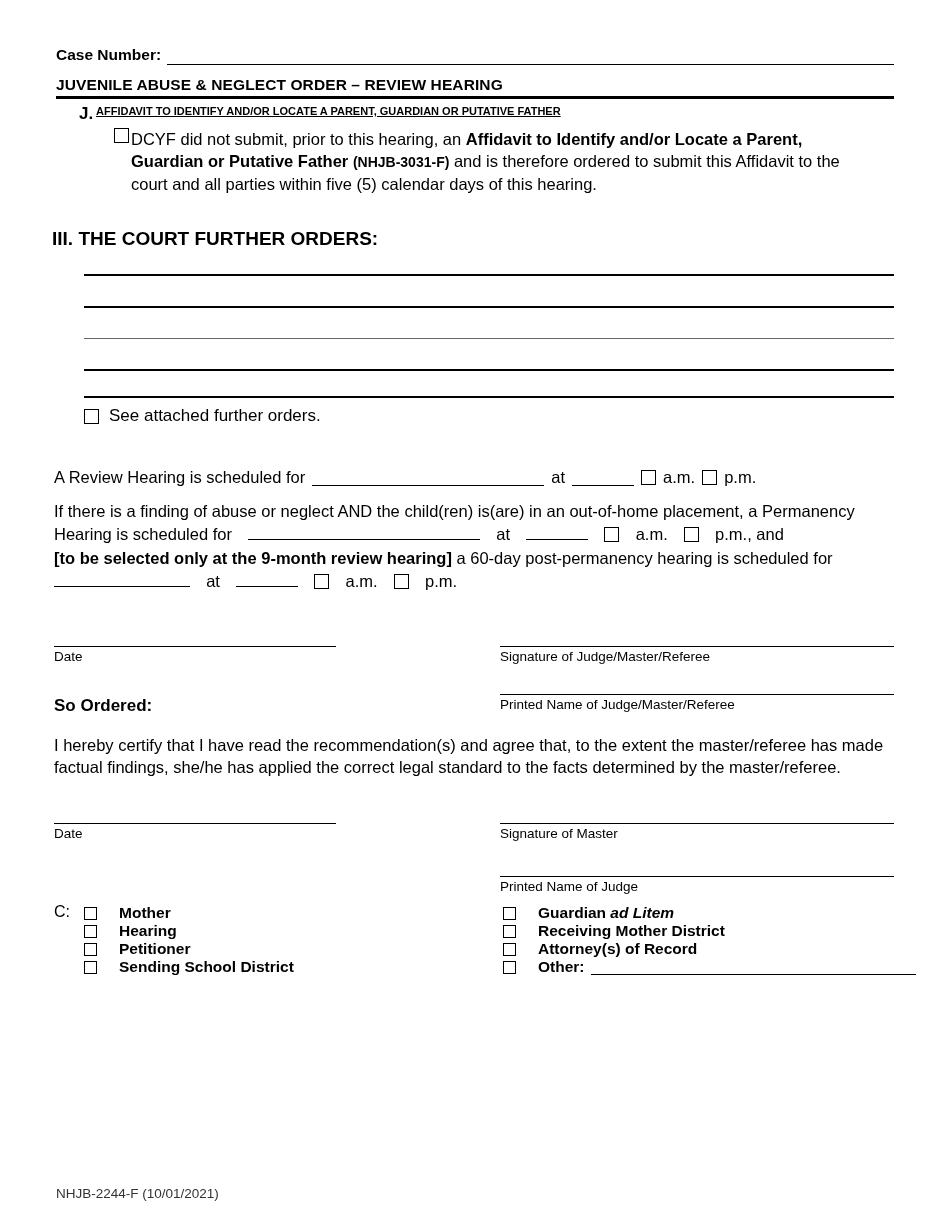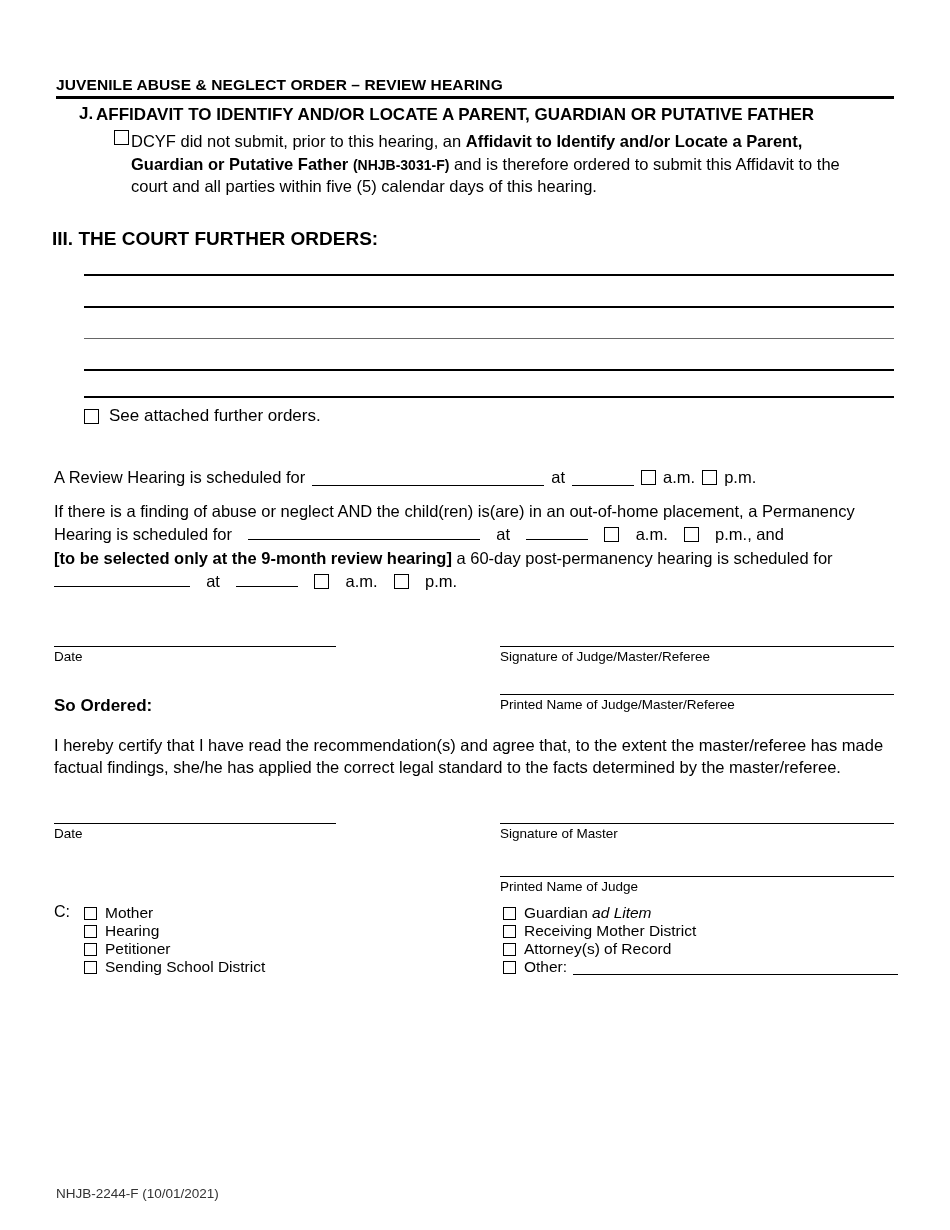--- a/index.html
+++ b/index.html
@@ -68,23 +68,24 @@
   }
   .sec-j-letter {
     font-weight: bold;
     font-size: 17px;
     width: 40px;
     padding-left: 23px;
     box-sizing: border-box;
   }
   .sec-j-title {
     font-weight: bold;
-    font-size: 17px;
+    font-size: 11px;
     line-height: 1.32;
     width: 730px;
+    text-decoration: underline;
   }
   .j-body {
     margin-top: 4px;
     margin-left: 58px;
     display: flex;
     align-items: flex-start;
   }
   .j-text {
     line-height: 1.36;
     font-size: 16.5px;
@@ -193,21 +194,21 @@
   .cc-col {
     position: absolute;
     font-size: 15.5px;
   }
   .cc-col .row {
     display: flex;
     align-items: center;
     height: 18px;
     margin-bottom: 0px;
   }
-  .cc-col .row .lbl { margin-left: 8px; }
+  .cc-col .row .lbl { margin-left: 22px; font-weight: bold; }
   .cc-other-line {
     display: inline-block;
     border-bottom: 1.5px solid #000;
     width: 325px;
     height: 14px;
     margin-left: 6px;
   }
 
   .footer {
     position: absolute;
@@ -215,20 +216,24 @@
     font-size: 13.5px;
     color: #333;
   }
   i { font-style: italic; }
 </style>
 </head>
 <body>
 
 <div class="page">
 
+  <div class="case-row">
+    <span class="case-label">Case Number:</span>
+    <span class="case-line"></span>
+  </div>
 
   <div class="form-title">JUVENILE ABUSE &amp; NEGLECT ORDER – REVIEW HEARING</div>
   <div class="form-title-under"></div>
 
   <div class="sec-j">
     <div class="sec-j-head">
       <div class="sec-j-letter">J.</div>
       <div class="sec-j-title">AFFIDAVIT TO IDENTIFY AND/OR LOCATE A PARENT, GUARDIAN OR PUTATIVE FATHER</div>
     </div>
     <div class="j-body">

